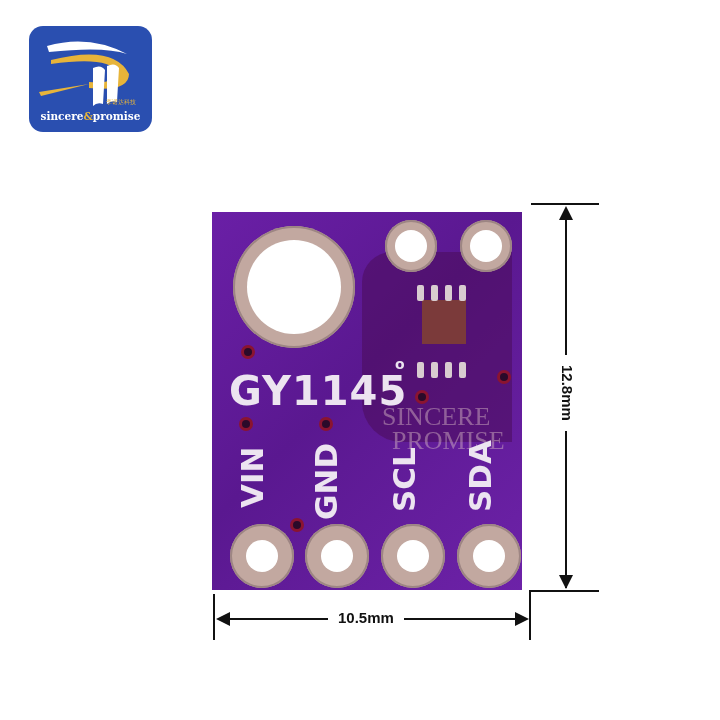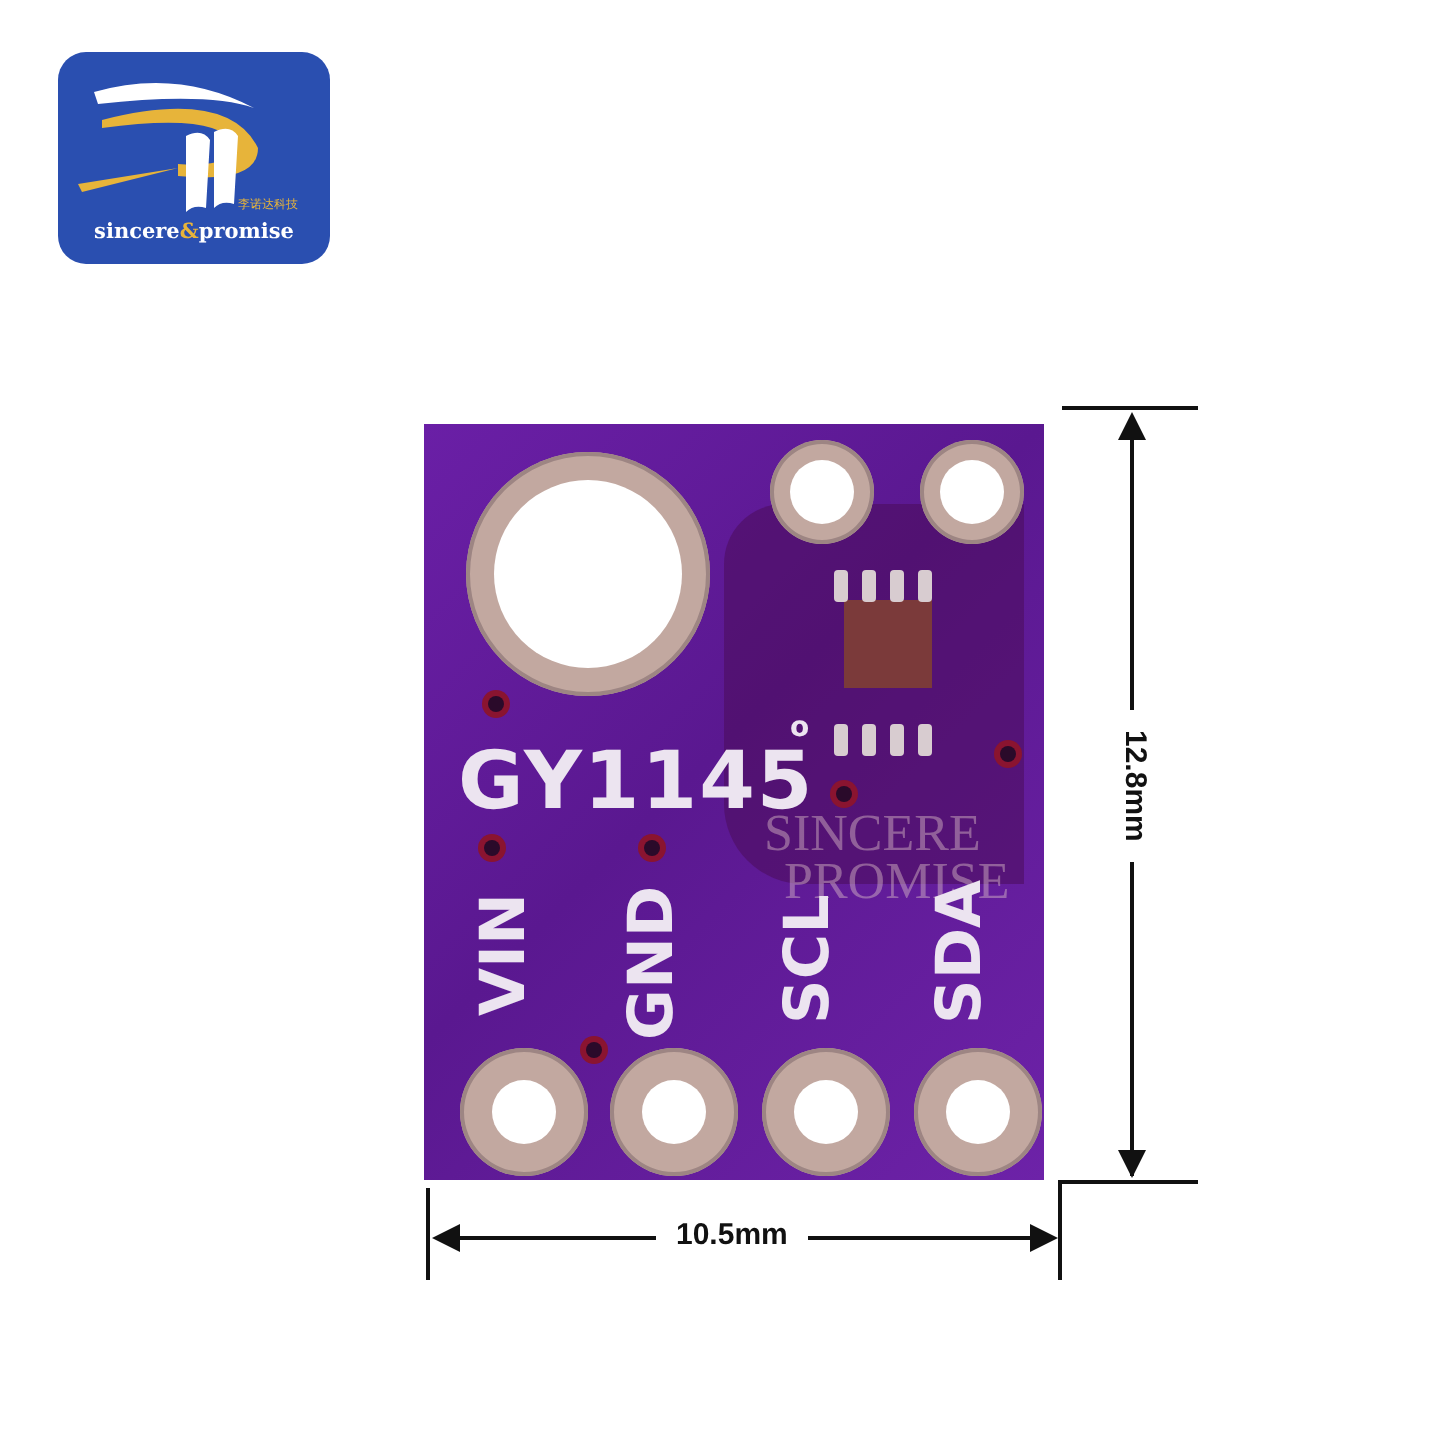--- a/index.html
+++ b/index.html
@@ -1,17 +1,17 @@
 <!DOCTYPE html>
 <html><head>
 <meta charset="utf-8">
 <style>
   html,body{margin:0;padding:0;background:#fff;}
   body{width:720px;height:720px;position:relative;overflow:hidden;font-family:"Liberation Sans",sans-serif;}
-  .logo{position:absolute;left:29px;top:26px;width:136px;height:106px;border-radius:14px;background:#2a4fb0;overflow:hidden;}
+  .logo{position:absolute;left:29px;top:26px;width:123px;height:106px;border-radius:14px;background:#2a4fb0;overflow:hidden;}
   .logo-text{position:absolute;left:0;right:0;bottom:10px;text-align:center;color:#fff;font-family:"DejaVu Serif",serif;font-weight:bold;font-size:10.5px;}
   .logo-text .amp{color:#e7b43a;}
   .logo-cn{position:absolute;right:16px;bottom:25px;color:#e7b43a;font-size:6px;}
   .board{position:absolute;left:212px;top:212px;width:310px;height:378px;background:linear-gradient(135deg,#6a1fa6 0%,#5a1890 45%,#6d22a8 100%);}
   .pour{position:absolute;background:#4a0c5a;}
   .pad{position:absolute;border-radius:50%;background:#c2a8a0;box-shadow:inset 0 0 0 2px #9d8583;}
   .pad .hole{position:absolute;border-radius:50%;background:#fff;}
   .silk{position:absolute;color:#ece4f0;font-family:"DejaVu Sans",sans-serif;font-weight:bold;}
   .vlabel{position:absolute;transform-origin:left top;transform:rotate(-90deg);color:#ece4f0;font-family:"DejaVu Sans",sans-serif;font-weight:bold;font-size:31px;white-space:nowrap;}
   .chip{position:absolute;left:422px;top:300px;width:44px;height:44px;background:#7b3a3a;}

